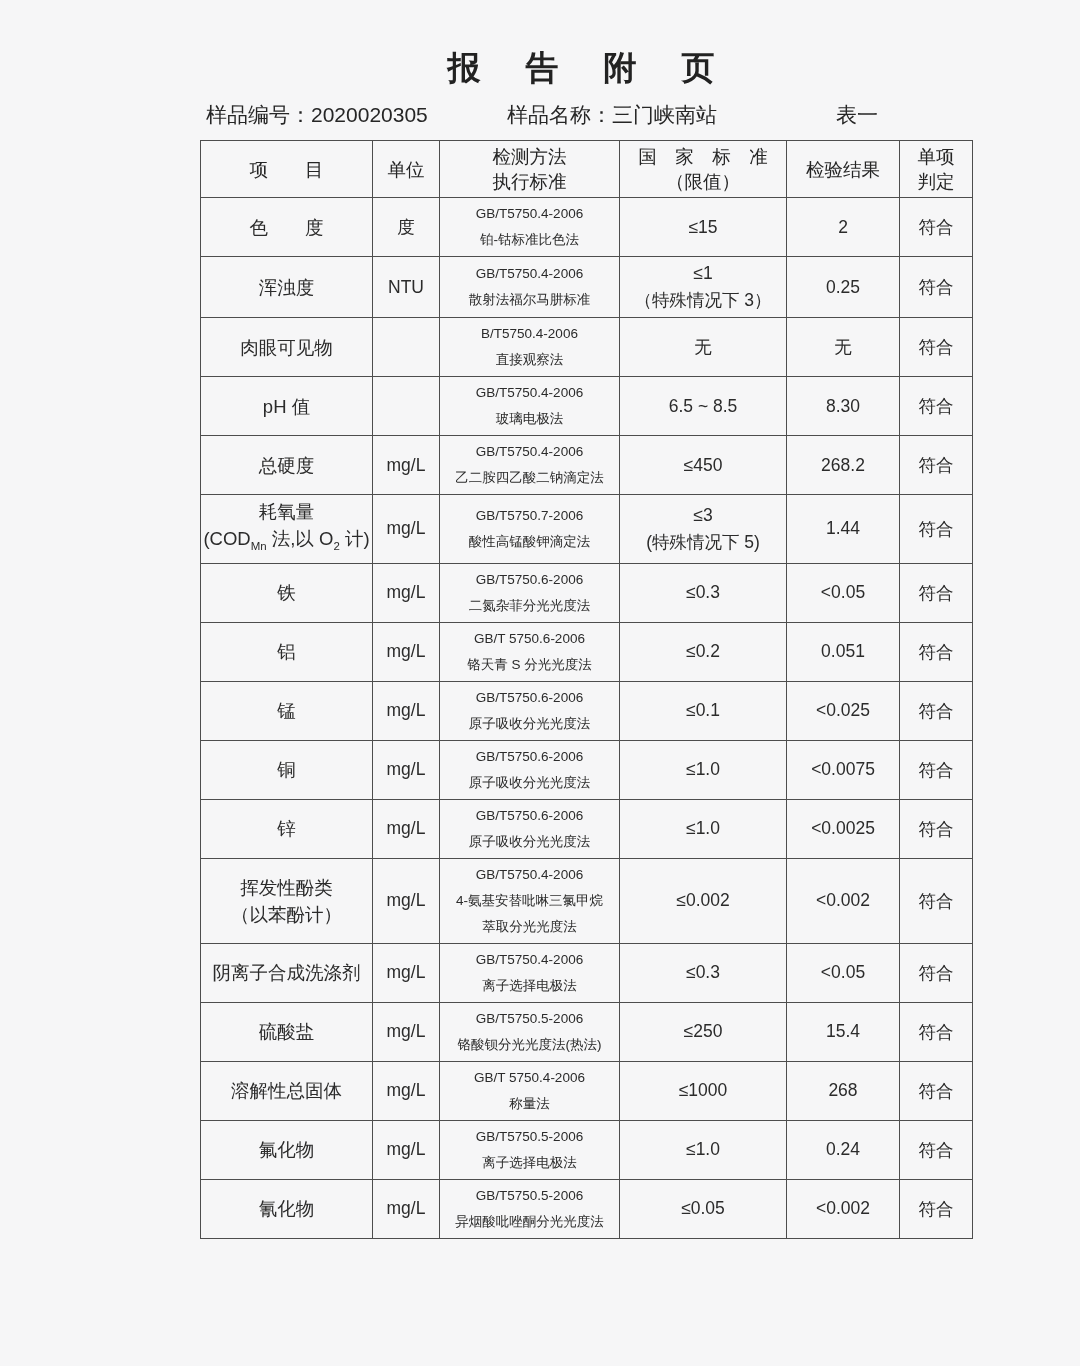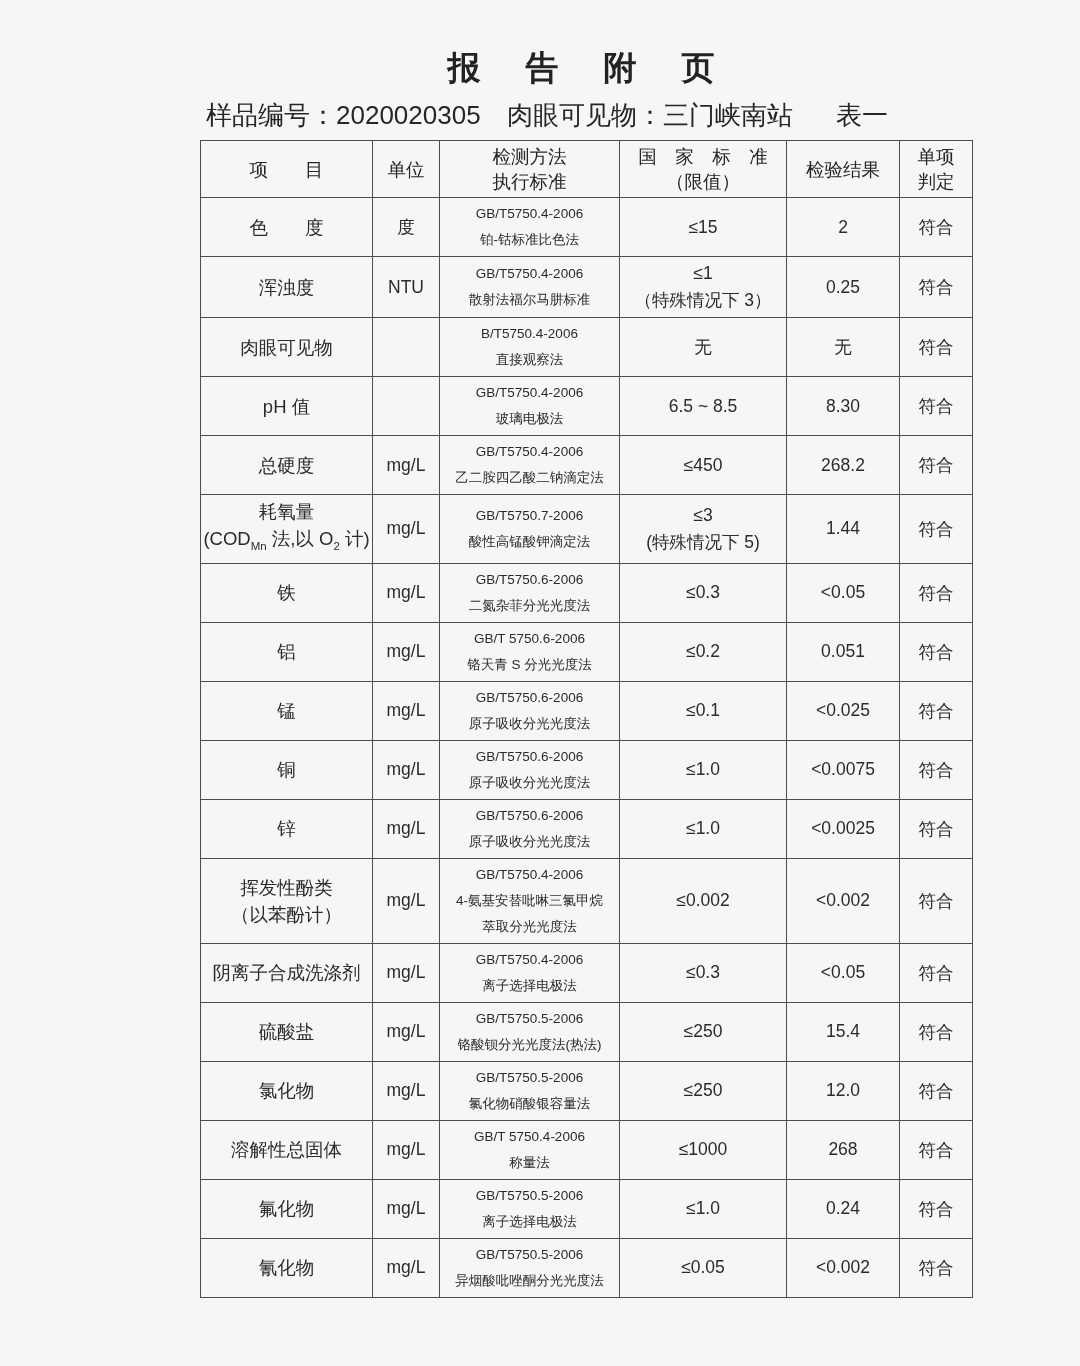--- a/index.html
+++ b/index.html
@@ -13,21 +13,21 @@
 
   .report-title {
     position:absolute; top:46px; left:0; right:0;
     text-align:center;
     font-size:33px; font-weight:bold; color:#222;
     letter-spacing:6px;
   }
 
   .info-row {
     position:absolute; top:98px; left:156px; width:772px; height:34px;
-    font-size:26px; color:#262626;
+    font-size:21px; color:#262626;
   }
   .info-row .chunk { position:absolute; top:0; white-space:nowrap; line-height:34px; }
   .chunk-sample-no   { left:6px; }
   .chunk-sample-name { left:307px; }
   .chunk-table-label { left:636px; }
 
   table.report {
     position:absolute; top:140px; left:156px;
     width:772px;
     border-collapse:collapse;
@@ -59,21 +59,21 @@
 </style>
 </head>
 <body>
 
 <div class="page">
 
   <h1 class="report-title">报　告　附　页</h1>
 
   <div class="info-row">
     <span class="chunk chunk-sample-no"><span>样品编号：</span><span>2020020305</span></span>
-    <span class="chunk chunk-sample-name"><span>肉眼可见物：</span><span>三门峡南站</span></span>
+    <span class="chunk chunk-sample-name"><span>样品名称：</span><span>三门峡南站</span></span>
     <span class="chunk chunk-table-label">表一</span>
   </div>
 
   <table class="report">
     <colgroup>
       <col style="width:172px">
         <col style="width:67px">
         <col style="width:180px">
       <col style="width:167px">
         <col style="width:113px">
@@ -399,41 +399,20 @@
           </td>
           <td class="c-result">
             <div class="line">15.4</div>
           </td>
           <td class="c-judge">
             <div class="line">符合</div>
           </td>
         </tr>
         <tr>
           <td class="c-item">
-            <div class="line">氯化物</div>
-          </td>
-          <td class="c-unit">
-            <div class="line">mg/L</div>
-          </td>
-          <td class="c-method">
-            <div class="line">GB/T5750.5-2006</div>
-            <div class="line">氯化物硝酸银容量法</div>
-          </td>
-          <td class="c-standard">
-            <div class="line">≤250</div>
-          </td>
-          <td class="c-result">
-            <div class="line">12.0</div>
-          </td>
-          <td class="c-judge">
-            <div class="line">符合</div>
-          </td>
-        </tr>
-        <tr>
-          <td class="c-item">
             <div class="line">溶解性总固体</div>
           </td>
           <td class="c-unit">
             <div class="line">mg/L</div>
           </td>
           <td class="c-method">
             <div class="line">GB/T 5750.4-2006</div>
             <div class="line">称量法</div>
           </td>
           <td class="c-standard">

